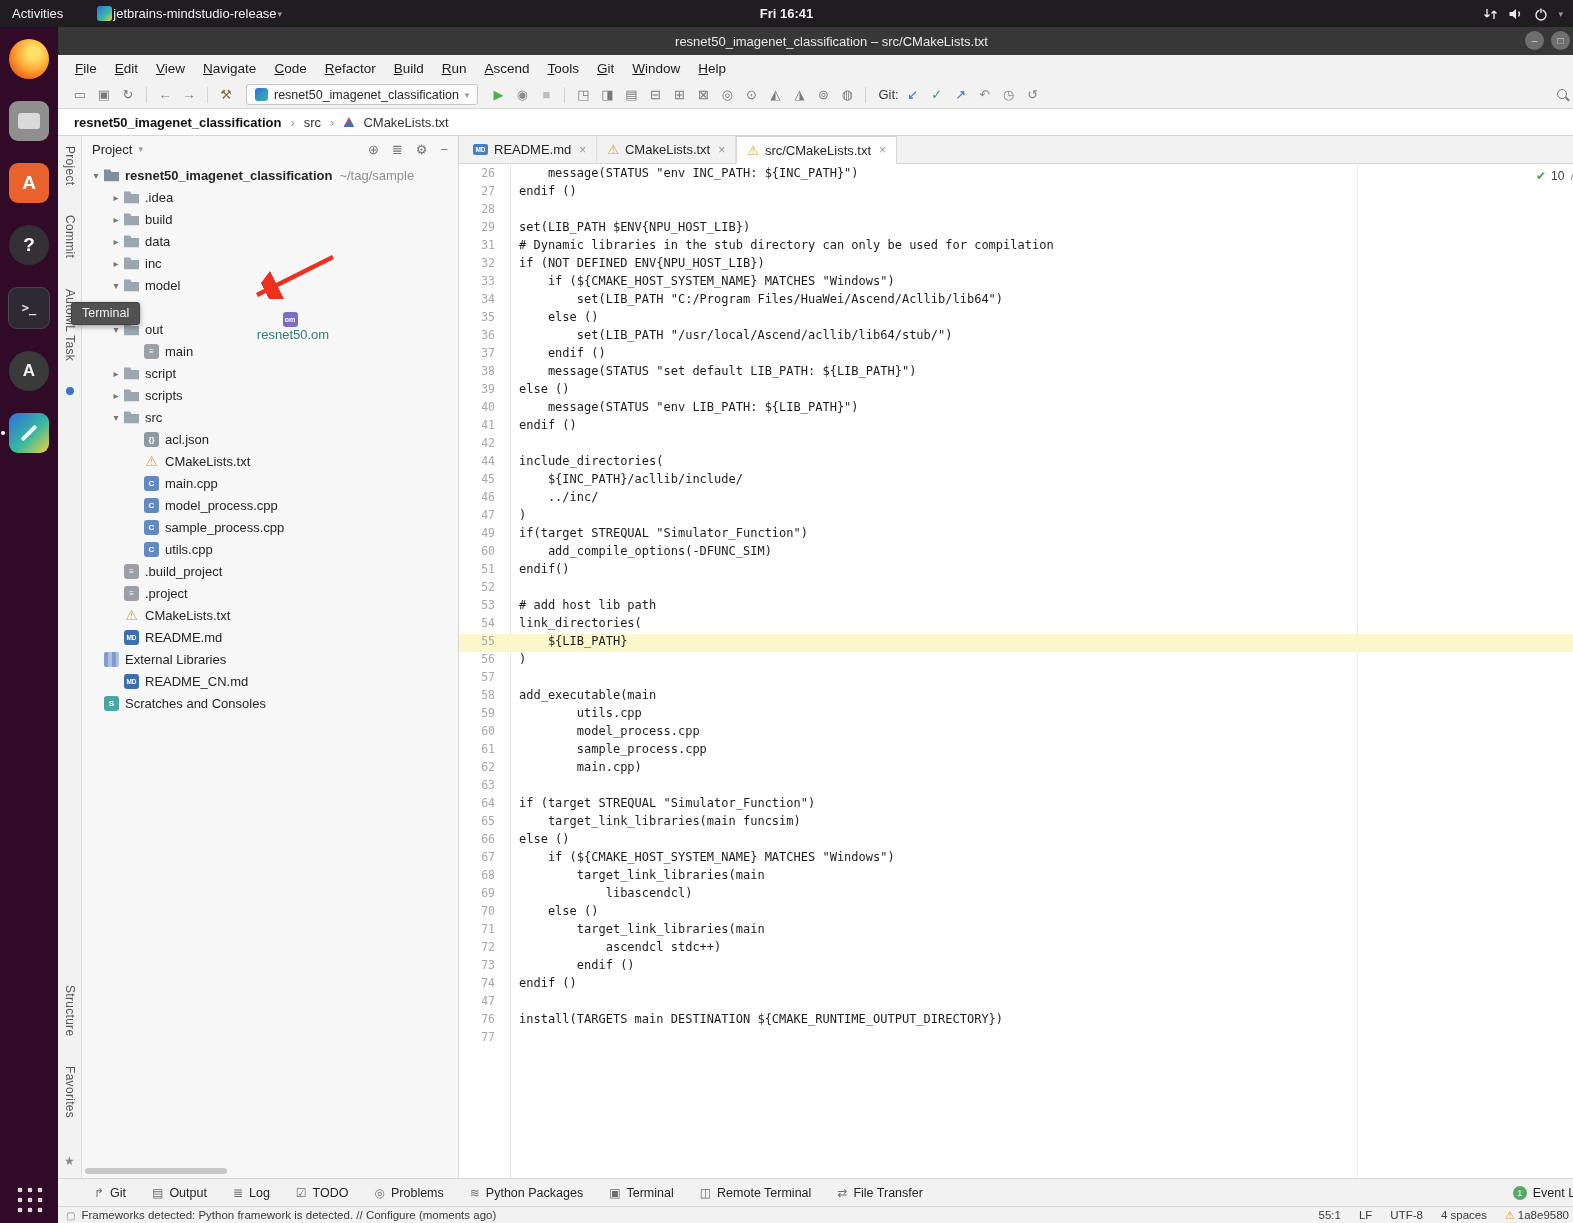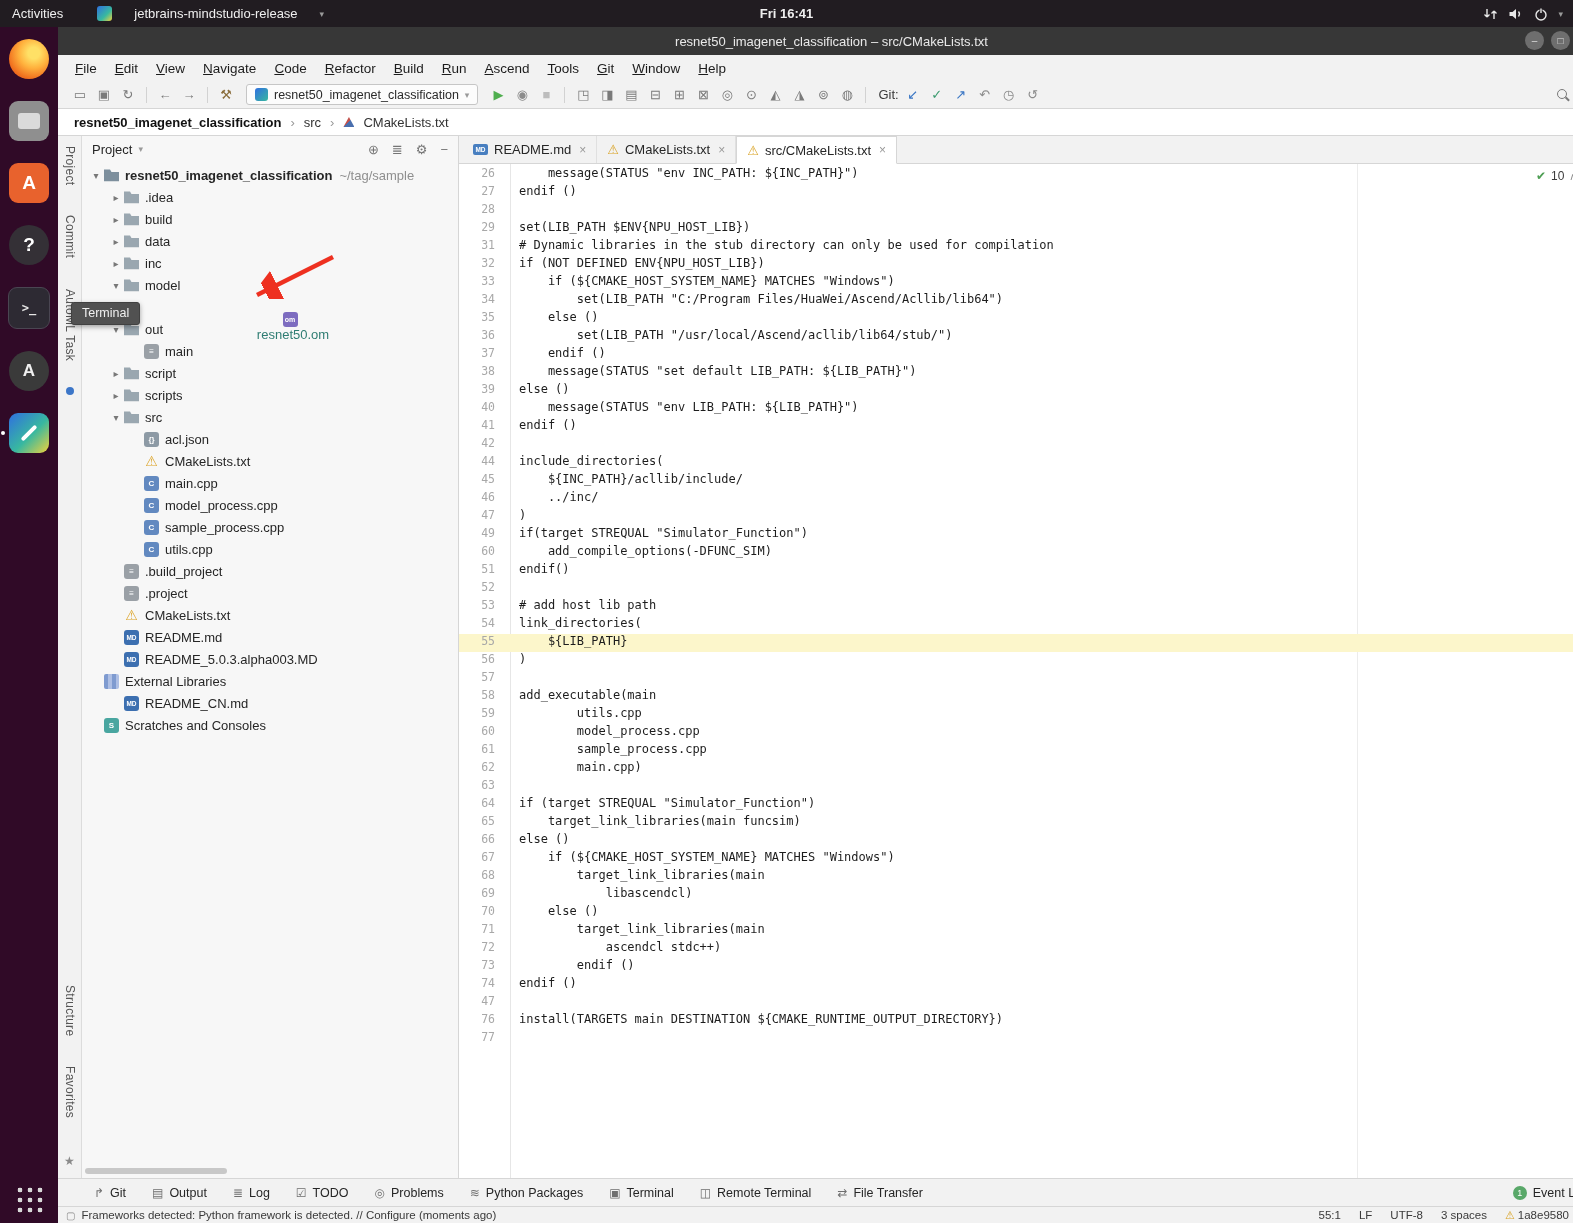--- a/index.html
+++ b/index.html
@@ -1,21 +1,21 @@
 <!DOCTYPE html>
 <html><head>
 <meta charset="utf-8">
 <style>
   html,body{margin:0;padding:0;width:1573px;height:1223px;overflow:hidden;background:#fff;
     font-family:"Liberation Sans",sans-serif;position:relative}
   
   #topbar{position:absolute;left:0;top:0;width:1573px;height:27px;background:#211c21;color:#efefef;
     display:flex;align-items:center;font-size:13px;z-index:40}
   .tb-activities{padding:0 12px;height:27px;display:flex;align-items:center}
-  .appmenu{display:flex;align-items:center;gap:22px;margin-left:22px}
+  .appmenu{display:flex;align-items:center;gap:1px;margin-left:22px}
   .appmenu-icon{width:15px;height:15px;border-radius:3px;background:linear-gradient(135deg,#2f6fe0,#38b8a0 60%,#efd23c)}
   .clock{position:absolute;left:50%;transform:translateX(-50%);font-weight:700}
   .sys-icons{margin-left:auto;margin-right:10px;display:flex;align-items:center;gap:10px}
   .caret{color:#9a9a9a;font-size:9px}
   
   #dock{position:absolute;left:0;top:27px;width:58px;height:1196px;background:#300a27;display:flex;
     flex-direction:column;align-items:center;padding-top:12px;box-sizing:border-box;gap:22px;z-index:30}
   .dock-icon{width:40px;height:40px;flex:0 0 40px;position:relative;display:flex;align-items:center;
     justify-content:center;border-radius:10px}
   .firefox{border-radius:50%;background:radial-gradient(circle at 62% 35%,#ffe066 0 16%,#ffb13d 42%,#f06f1e 72%,#d6452a 100%)}
@@ -396,25 +396,20 @@
           <div class="trow" style="padding-left: 26px;">
             <span class="chev"></span>
             <span class="ti cmake">⚠</span>
             <span class="tlabel">CMakeLists.txt</span>
           </div>
           <div class="trow" style="padding-left: 26px;">
             <span class="chev"></span>
             <span class="ti md">MD</span>
             <span class="tlabel">README.md</span>
           </div>
-          <div class="trow" style="padding-left: 26px;">
-            <span class="chev"></span>
-            <span class="ti md">MD</span>
-            <span class="tlabel">README_5.0.3.alpha003.MD</span>
-          </div>
           <div class="trow" style="padding-left: 6px;">
             <span class="chev"></span>
             <span class="ti extlib"></span>
             <span class="tlabel">External Libraries</span>
           </div>
           <div class="trow" style="padding-left: 26px;">
             <span class="chev"></span>
             <span class="ti md">MD</span>
             <span class="tlabel">README_CN.md</span>
           </div>
@@ -707,21 +702,21 @@
 
   <div class="statusbar">
     <span class="sb-msg">
       <span class="sb-icon">▢</span>
       <span>Frameworks detected: Python framework is detected. // Configure (moments ago)</span>
     </span>
     <span class="sb-right">
       <span>55:1</span>
       <span>LF</span>
       <span>UTF-8</span>
-      <span>3 spaces</span>
+      <span>4 spaces</span>
       <span><span class="sb-warn">⚠</span><span>1a8e9580</span></span>
     </span>
   </div>
 </div>
 
 <div id="tooltip">Terminal</div>
 <svg id="arrow" width="110" height="64">
   <defs>
     <marker id="ah" markerw="" idth="7" markerHeight="7" refX="5" refY="3.5" orient="auto">
       <path d="M0,0 L7,3.5 L0,7 Z" fill="#ee3020"></path>

